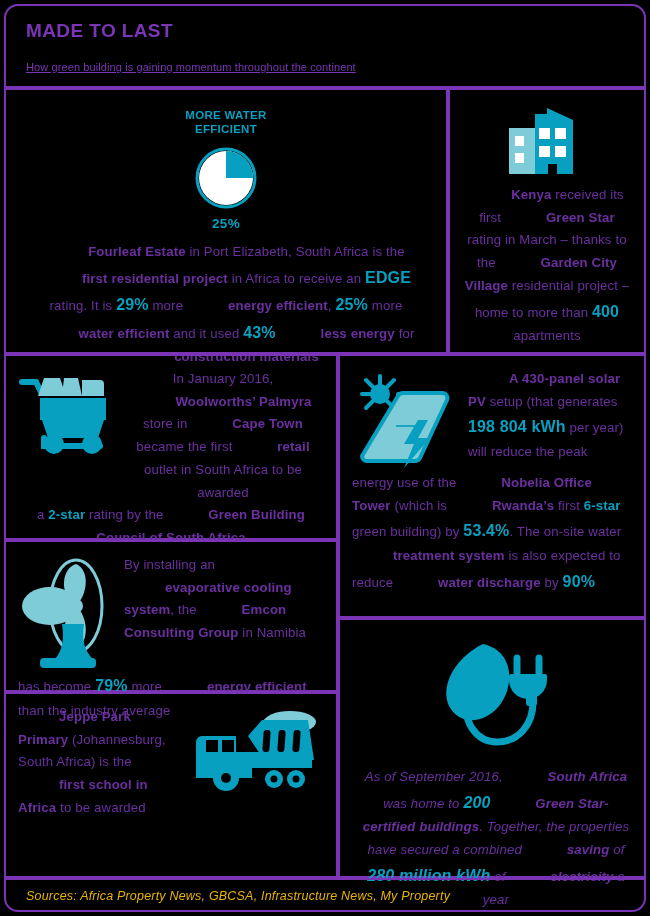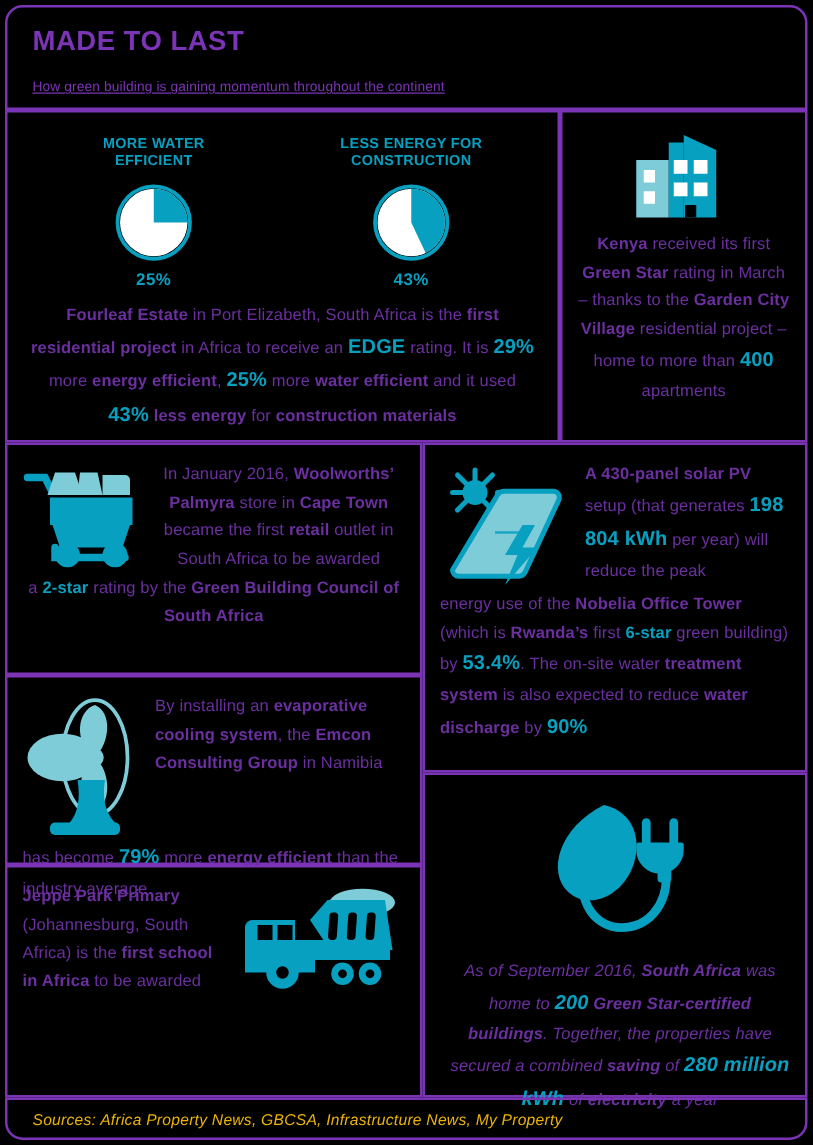--- a/index.html
+++ b/index.html
@@ -18,21 +18,21 @@
 
   
   .header {
     position: absolute;
     left: 4px; top: 4px; width: 642px; height: 84px;
     border: 2px solid #7b34b5;
     border-radius: 14px 14px 0 0;
     padding: 14px 0 0 20px;
   }
   .header-title {
-    font-size: 22px; font-weight: bold; letter-spacing: 0.4px;
+    font-size: 19px; font-weight: bold; letter-spacing: 0.4px;
     color: #7b34b5; line-height: 1.2;
   }
   .header-sub {
     font-size: 11px; color: #7b34b5; line-height: 1.35;
     margin-top: 17px; letter-spacing: 0.1px; text-decoration: underline;
   }
 
   
   .panel { position: absolute; border: 2px solid #7b34b5; }
 
@@ -61,21 +61,21 @@
   .pie-value {
     color: #08a0c0; font-size: 13.5px; font-weight: bold;
     margin-top: 6px; letter-spacing: 0.4px;
   }
 
   
   .body-text {
     color: #6b2fa0; font-size: 13.2px; line-height: 1.72;
     letter-spacing: 0.15px;
   }
-  .body-text b { font-weight: bold; color: #6b2fa0; }
+  .body-text b { font-weight: bold; color: #6b2fa0; margin-left: 41px; }
   .body-text .t { color: #08a0c0; font-weight: bold; }
   .body-text .tbig { color: #08a0c0; font-weight: bold; font-size: 16px; }
   .center { text-align: center; }
 
   .pies-caption { padding: 10px 18px 0 18px; text-align: center; }
 
   
   .kenya-inner { padding: 12px 12px 0 12px; text-align: center; }
   .kenya-icon { margin: 4px auto 8px; width: 84px; height: 70px; }
 
@@ -109,29 +109,20 @@
   <div class="panel p-pies">
     <div class="pies-row" id="pies-row">
         <div class="pie-block">
           <div class="pie-label">MORE WATER EFFICIENT</div>
           <div class="pie-wrap"><svg viewBox="0 0 64 64" width="64" height="64">
               <circle cx="32" cy="32" r="27" fill="#ffffff"></circle>
               <path d="M 32 32 L 32 5 A 27 27 0 0 1 59.00 32.00 Z" fill="#08a0c0"></path>
               <circle cx="32" cy="32" r="29" fill="none" stroke="#08a0c0" stroke-width="3"></circle>
             </svg></div>
           <div class="pie-value">25%</div>
-        </div>
-        <div class="pie-block">
-          <div class="pie-label">LESS ENERGY FOR CONSTRUCTION</div>
-          <div class="pie-wrap"><svg viewBox="0 0 64 64" width="64" height="64">
-              <circle cx="32" cy="32" r="27" fill="#ffffff"></circle>
-              <path d="M 32 32 L 32 5 A 27 27 0 0 1 43.50 56.43 Z" fill="#08a0c0"></path>
-              <circle cx="32" cy="32" r="29" fill="none" stroke="#08a0c0" stroke-width="3"></circle>
-            </svg></div>
-          <div class="pie-value">43%</div>
         </div>
       </div>
     <div class="pies-caption body-text center"><b>Fourleaf Estate</b><span> in Port Elizabeth, South Africa is the </span><b>first residential project</b><span> in Africa to receive an </span><span class="tbig">EDGE</span><span> rating. It is </span><span class="tbig">29%</span><span> more </span><b>energy efficient</b><span>, </span><span class="tbig">25%</span><span> more </span><b>water efficient</b><span> and it used </span><span class="tbig">43%</span><span> </span><b>less energy</b><span> for </span><b>construction materials</b></div>
   </div>
 
   <div class="panel p-kenya">
     <div class="kenya-inner">
       <div class="kenya-icon">
         <svg viewBox="0 0 84 70" width="84" height="70">
           <rect x="4" y="22" width="26" height="46" fill="#7fccd9"></rect>

